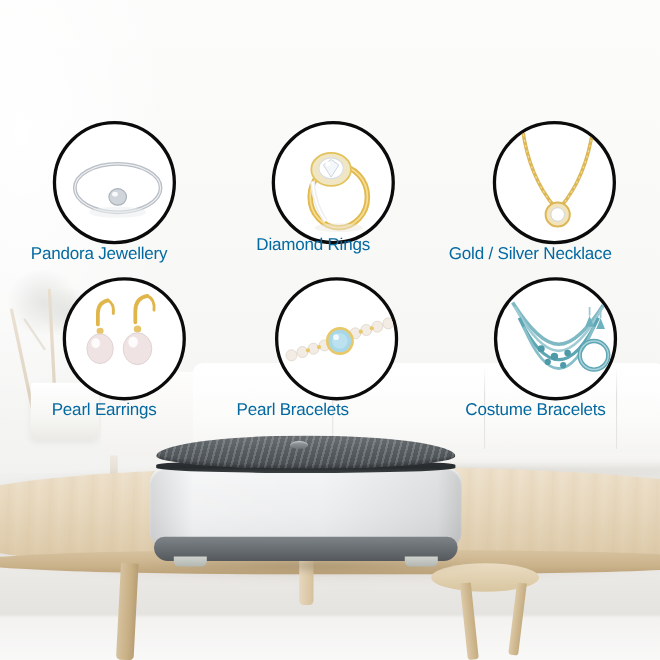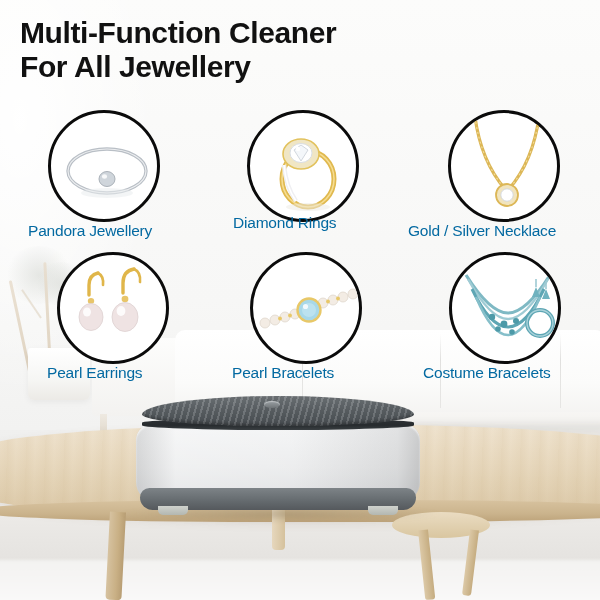--- a/index.html
+++ b/index.html
@@ -306,22 +306,20 @@
 
     <div class="table-top"></div>
     <div class="table-edge"></div>
     <div class="table-leg leg-left"></div>
     <div class="table-leg leg-mid"></div>
     <div class="side-table-top"></div>
     <div class="side-table-leg"></div>
     <div class="side-table-leg2"></div>
   </div>
 
-  <div class="headline">Multi-Function Cleaner
-For All Jewellery</div>
 
   <div class="cell" style="left:0;top:0;">
     <div class="circle" style="left:48px; top:110px;">
       <div class="art">
         <svg viewBox="0 0 112 112" width="112" height="112">
           <ellipse cx="56" cy="58" rx="39" ry="22" fill="none" stroke="#b9bfc6" stroke-width="3.4"></ellipse>
           <ellipse cx="56" cy="58" rx="39" ry="22" fill="none" stroke="#ffffff" stroke-width="1.1" opacity=".75"></ellipse>
           <ellipse cx="56" cy="66" rx="8" ry="7.5" fill="#cfd5db" stroke="#a9b0b7" stroke-width="1"></ellipse>
           <ellipse cx="53.5" cy="63.5" rx="2.6" ry="2.2" fill="#ffffff" opacity=".85"></ellipse>
           <ellipse cx="56" cy="80" rx="26" ry="5" fill="#e9ecef" opacity=".55"></ellipse>
@@ -406,21 +404,21 @@
               <circle cx="37" cy="60.5" r="1.9"></circle>
             <circle cx="75" cy="46.5" r="1.9"></circle>
               <circle cx="85" cy="43.5" r="1.9"></circle>
           </g>
           <circle cx="56" cy="55" r="11.5" fill="#a8d8e8" stroke="#e8c868" stroke-width="2.4"></circle>
           <circle cx="56" cy="55" r="7" fill="#bfe4f0" opacity=".85"></circle>
           <circle cx="52.5" cy="51.5" r="2.6" fill="#ffffff" opacity=".8"></circle>
         </svg>
       </div>
     </div>
-    <div class="caption" style="left:232px; top:364px;">Pearl Bracelets</div>
+    <div class="caption" style="left:215px; top:364px;">Pearl Bracelets</div>
   </div>
 
   <div class="cell" style="left:0;top:0;">
     <div class="circle" style="left:449px; top:252px;">
       <div class="art">
         <svg viewBox="0 0 112 112" width="112" height="112">
           <path d="M14 20 Q38 58 56 58 Q74 58 98 20" fill="none" stroke="#7fb9c4" stroke-width="3.2"></path>
           <path d="M16 24 Q38 64 56 64 Q74 64 96 24" fill="none" stroke="#9fcbd4" stroke-width="2.4"></path>
           <path d="M20 34 Q38 72 56 72 Q74 72 92 34" fill="none" stroke="#5ea6b4" stroke-width="3"></path>
           <path d="M24 42 Q40 80 56 80 Q72 80 88 42" fill="none" stroke="#86bfca" stroke-width="2.6"></path>

